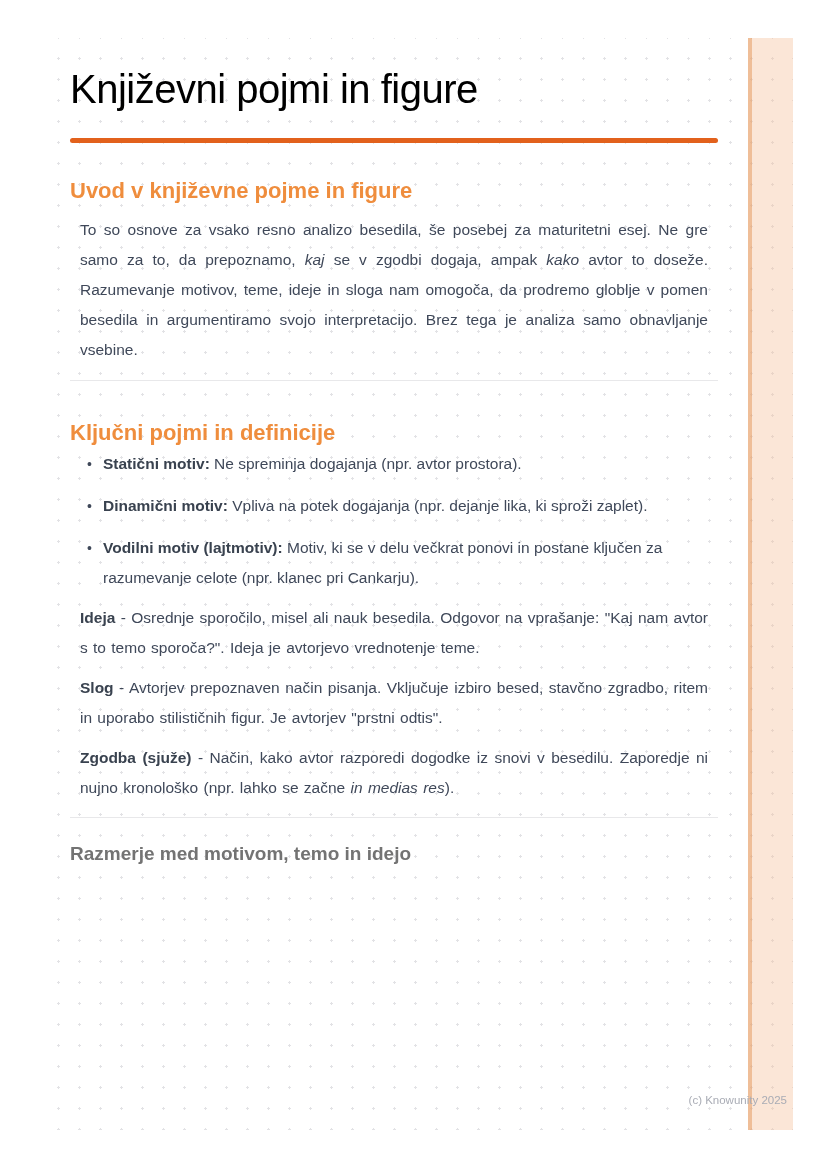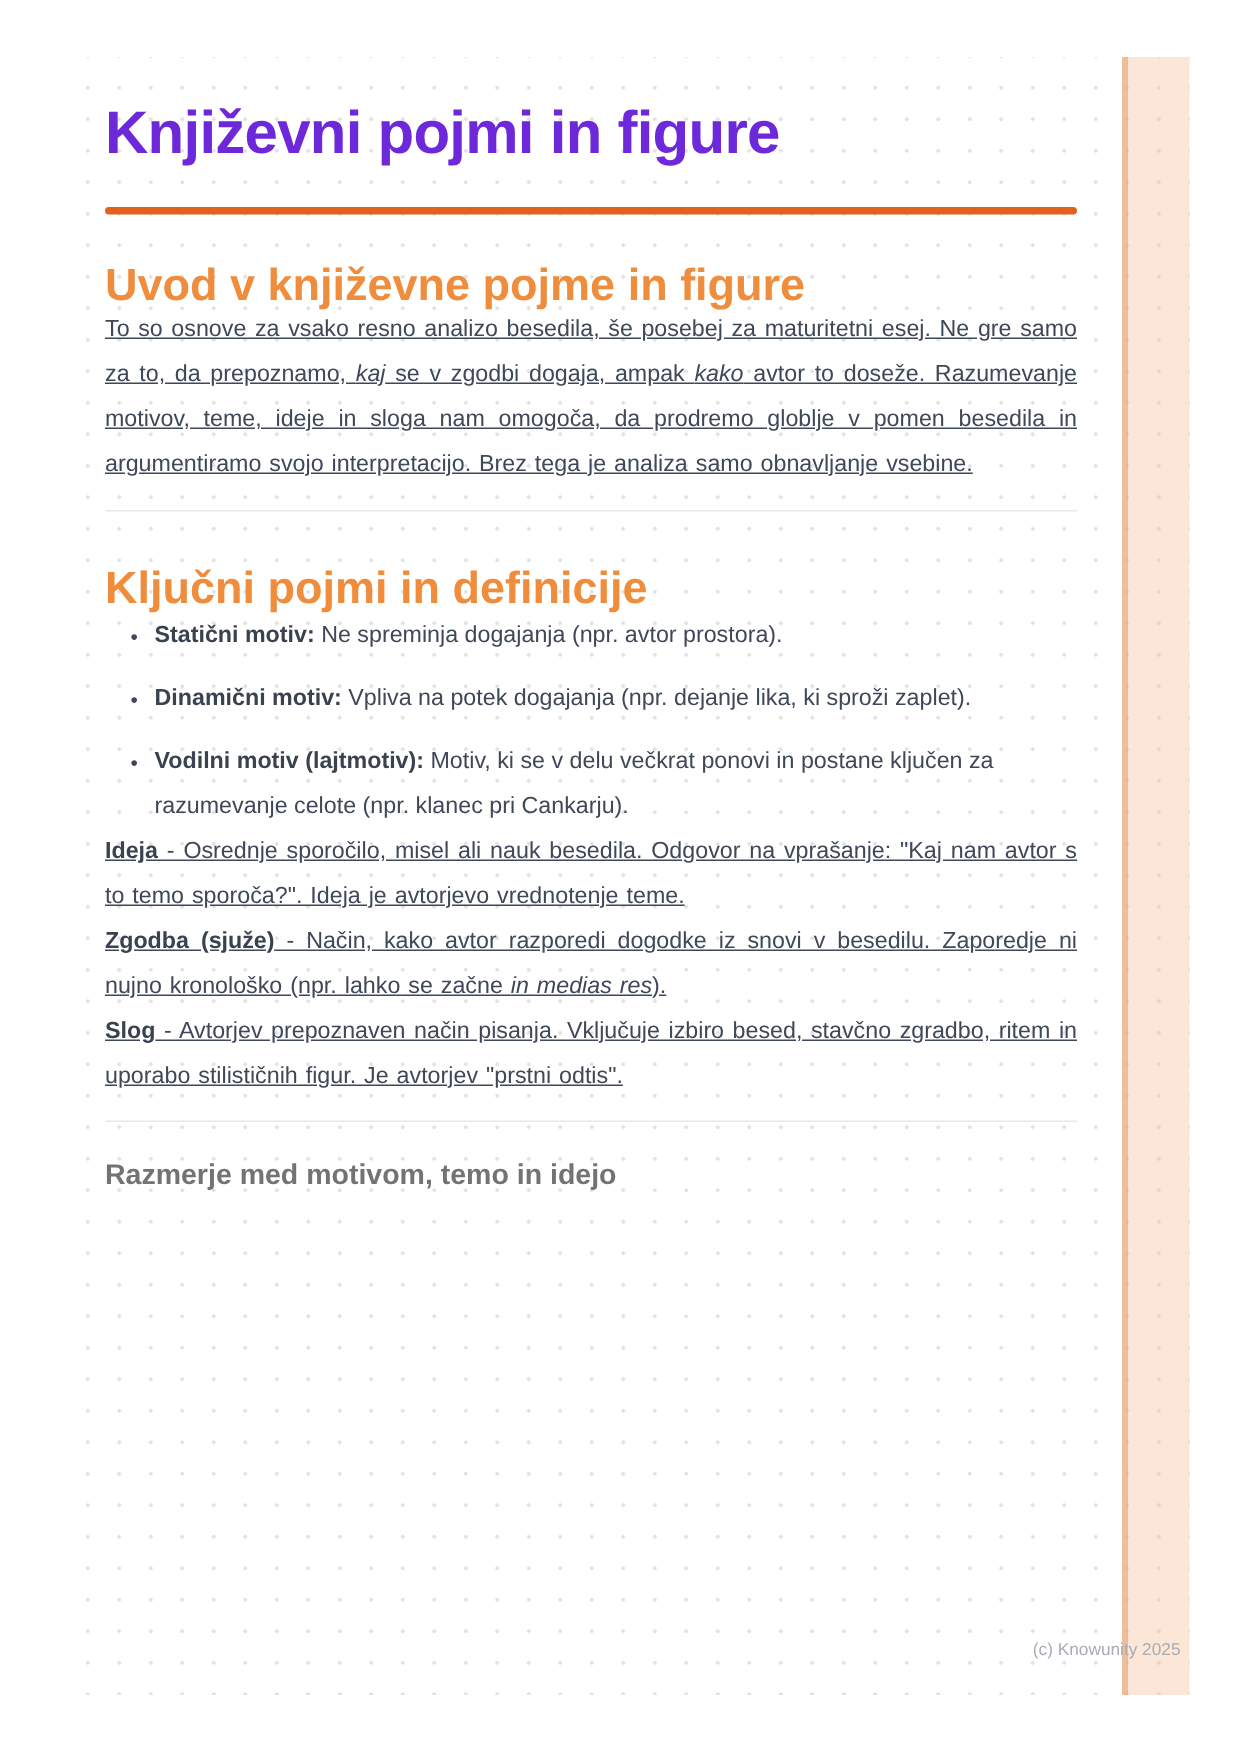--- a/index.html
+++ b/index.html
@@ -23,39 +23,39 @@
     width:41px;
     background:rgba(244,190,150,0.38);
     border-left:4px solid rgba(230,156,100,0.55);
   }
   .content {
     position:absolute; left:70px; top:66px; width:648px;
     color:#3f4859;
   }
   h1.doc-title {
     margin:0; font-size:40px; line-height:46px;
-    font-weight:bold; color:#6d28d9; letter-spacing:-0.5px;
+    font-weight:normal; color:#000000; letter-spacing:-0.5px;
   }
   .title-rule {
     height:5px; background:#e2611c; border-radius:3px; margin-top:26px;
   }
   h2.sec {
     margin:0; font-weight:bold; color:#ef8d3d;
-    font-size:30px; line-height:28px;
+    font-size:22px; line-height:28px;
   }
   h2.sec.mt-first { margin-top:34px; }
   h2.sec.mt-mid   { margin-top:38px; }
   h2.sec.mt-late  { margin-top:24px; }
   h3.subsec {
     margin:24px 0 0; font-weight:bold; color:#737373;
     font-size:19px; line-height:24px;
   }
   p.body {
-    margin:0; font-size:15.5px; line-height:30px;
-    text-align:justify; word-spacing:1px;text-decoration:underline;
+    margin:10px; font-size:15.5px; line-height:30px;
+    text-align:justify; word-spacing:1px;
   }
   .mt-p1 { margin-top:12px; }
   .mt-p8 { margin-top:8px; }
   .mt-p13 { margin-top:13px; }
   strong.term { font-weight:bold; color:#39424f; }
   em.it { font-style:italic; }
   hr.divider {
     border:none; border-top:1px solid #e8e8ea;
     margin:15px 0 0;
   }
@@ -101,23 +101,23 @@
   <ul class="bullets">
     <li><span class="bullet-dot">•</span><strong class="term">Statični motiv:</strong><span> Ne spreminja dogajanja (npr. avtor prostora).</span></li>
     <li><span class="bullet-dot">•</span><strong class="term">Dinamični motiv:</strong><span> Vpliva na potek dogajanja (npr. dejanje lika, ki sproži zaplet).</span></li>
     <li><span class="bullet-dot">•</span><strong class="term">Vodilni motiv (lajtmotiv):</strong><span> Motiv, ki se v delu večkrat ponovi in postane ključen za razumevanje celote (npr. klanec pri Cankarju).</span></li>
   </ul>
 
 
   <p class="body mt-p13"><strong class="term">Ideja</strong><span> - Osrednje sporočilo, misel ali nauk besedila. Odgovor na vprašanje: "Kaj nam avtor s to temo sporoča?". Ideja je avtorjevo vrednotenje teme.</span></p>
 
 
+  <p class="body mt-p13"><strong class="term">Slog</strong><span> - Avtorjev prepoznaven način pisanja. Vključuje izbiro besed, stavčno zgradbo, ritem in uporabo stilističnih figur. Je avtorjev "prstni odtis".</span></p>
+
   <p class="body mt-p13"><strong class="term">Zgodba (sjuže)</strong><span> - Način, kako avtor razporedi dogodke iz snovi v besedilu. Zaporedje ni nujno kronološko (npr. lahko se začne </span><em class="it">in medias res</em><span>).</span></p>
-
-  <p class="body mt-p13"><strong class="term">Slog</strong><span> - Avtorjev prepoznaven način pisanja. Vključuje izbiro besed, stavčno zgradbo, ritem in uporabo stilističnih figur. Je avtorjev "prstni odtis".</span></p>
 
   <hr class="divider second">
 
   <h3 class="subsec">Razmerje med motivom, temo in idejo</h3>
 
 </div>
 
 <div class="watermark">(c) Knowunity 2025</div>
 
 </body></html>

